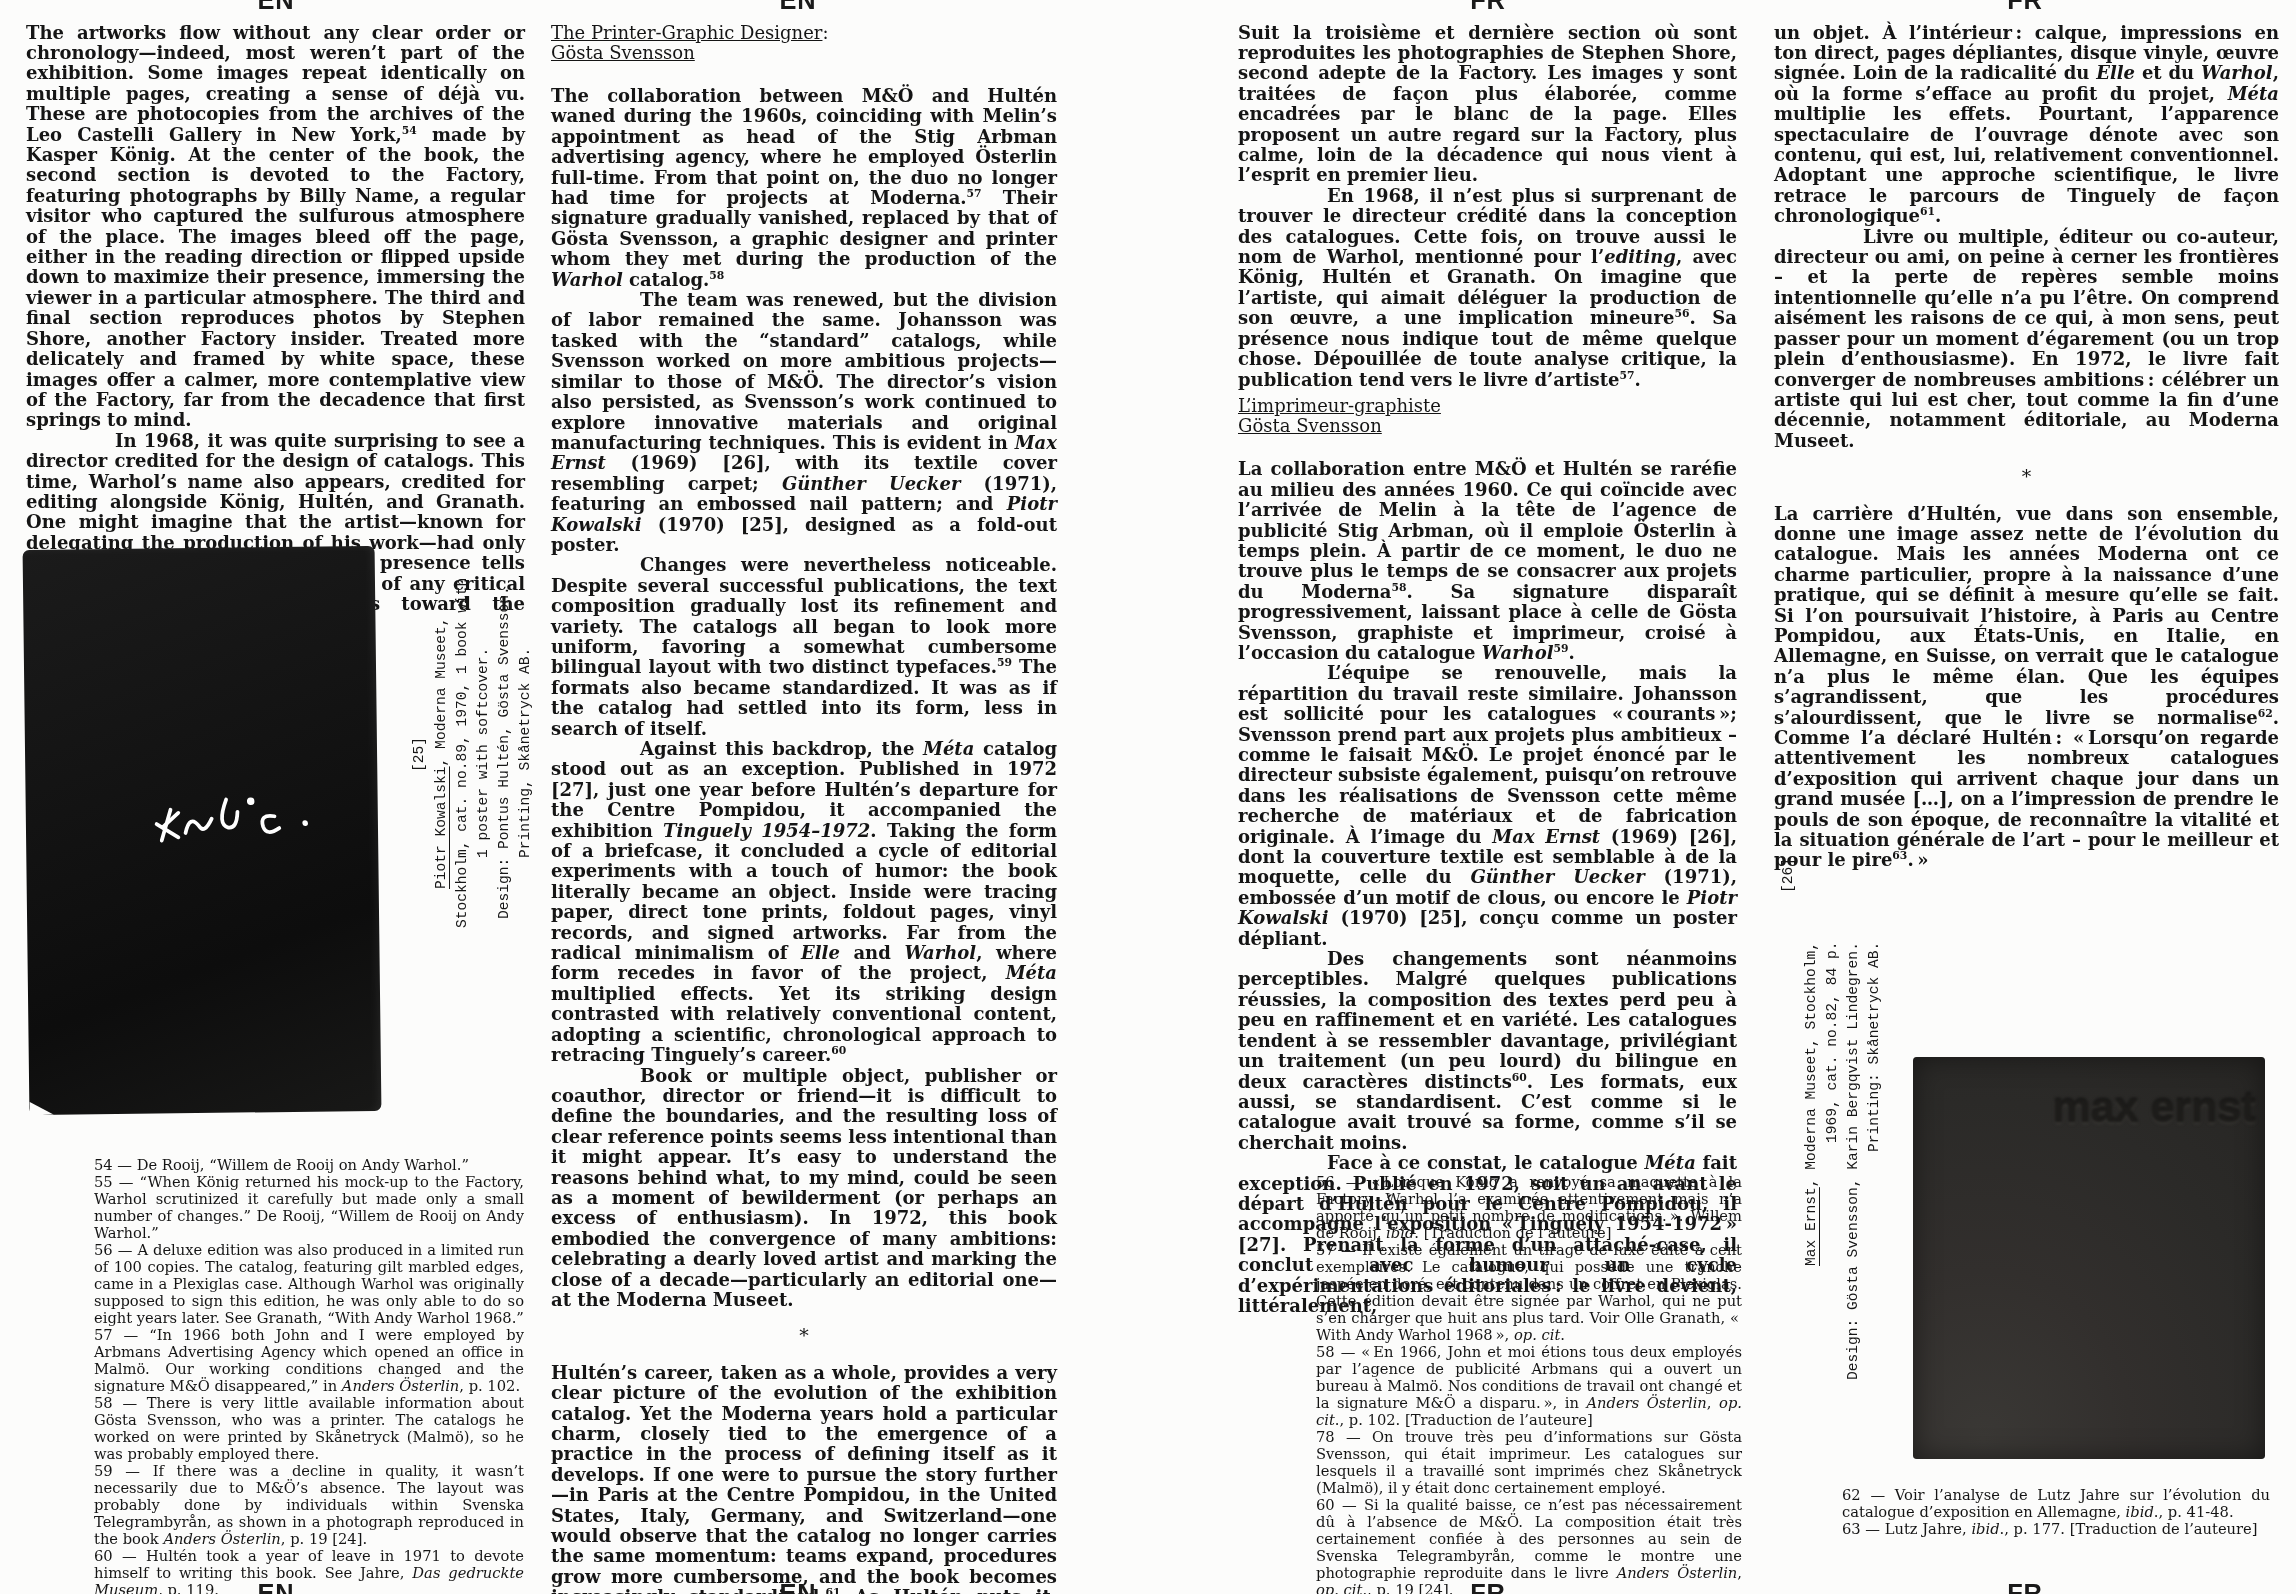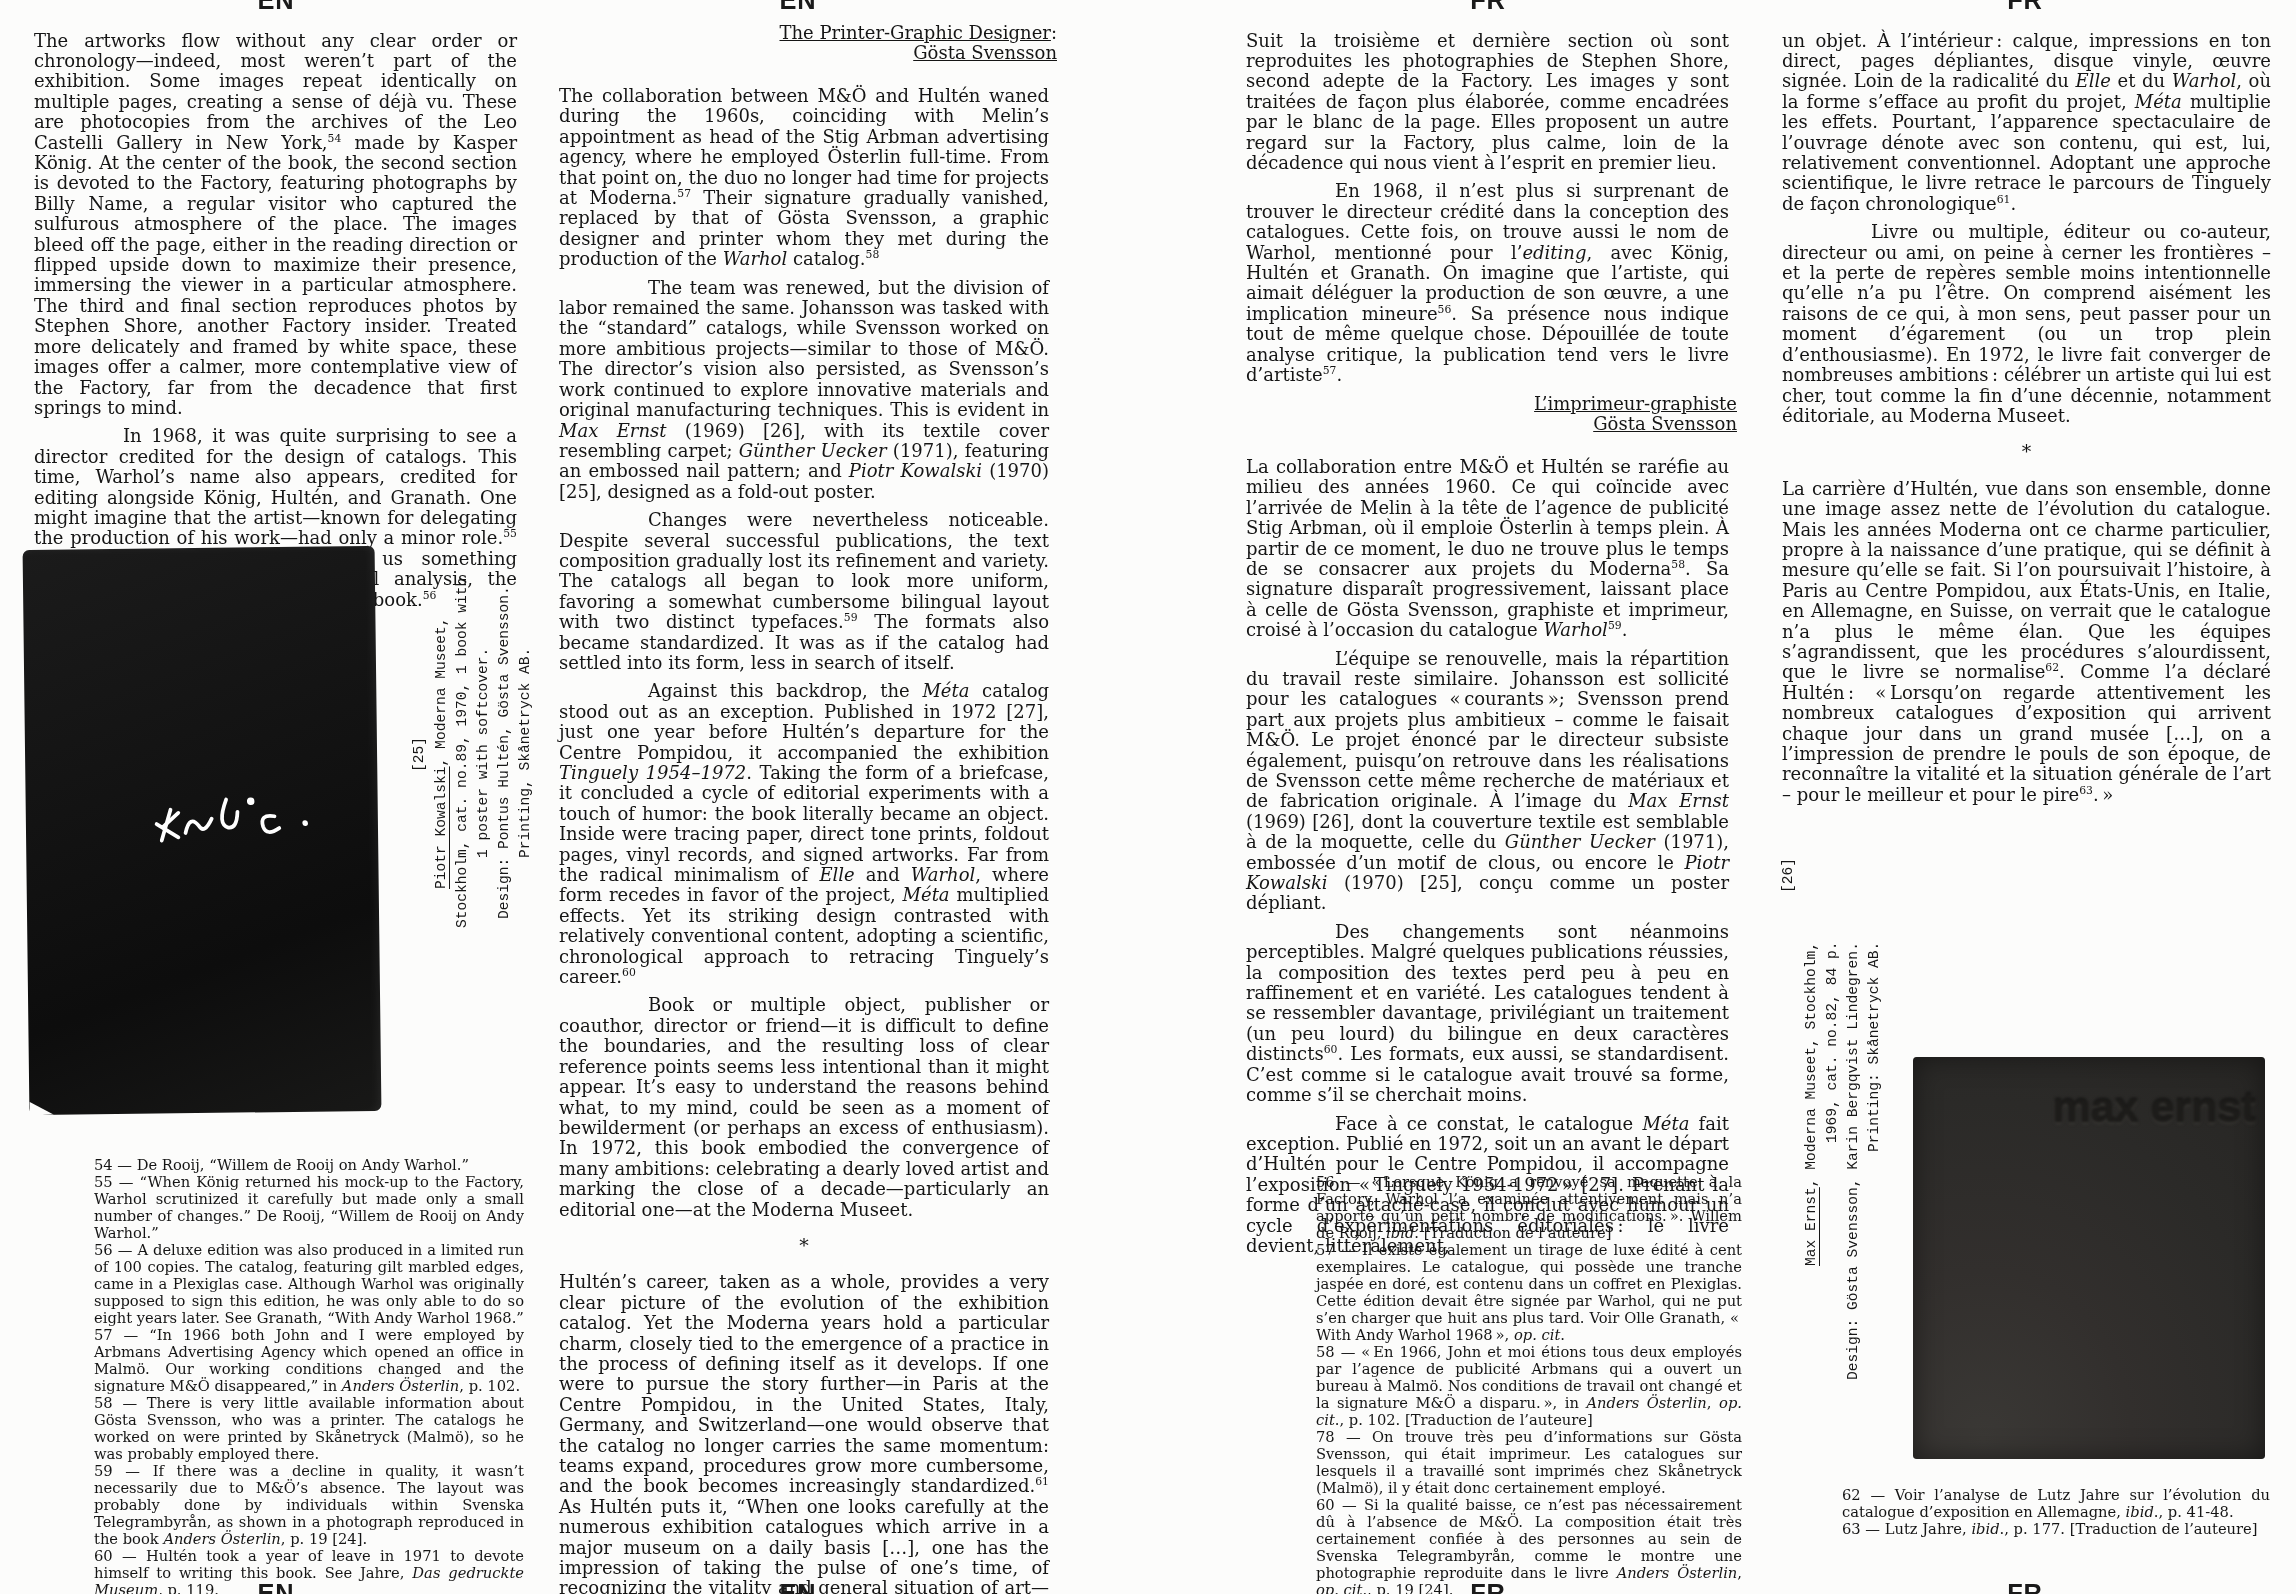--- a/index.html
+++ b/index.html
@@ -3,23 +3,23 @@
 <meta charset="utf-8">
 <style>
   html,body{margin:0;padding:0;background:#e8e8e8;}
   #page{position:relative;width:2297px;height:1594px;background:#fcfcfb;overflow:hidden;
         font-family:"DejaVu Serif",serif;color:#151515;}
   .lang-label{position:absolute;transform:translateX(-50%);font-family:"Liberation Sans",sans-serif;
         font-weight:700;font-size:25.4px;line-height:1;color:#1a1a1a;letter-spacing:0.9px;}
   .lang-top{top:-12.2px;}
   .lang-bottom{bottom:-12.2px;}
   .col{position:absolute;top:22.6px;font-size:18px;line-height:20.4px;text-align:justify;hyphens:none;}
-  .col p{margin:8px;}
+  .col p{margin:0;font-weight:bold;}
   p.indent{text-indent:89px;}
-  .heading{ text-align:right;margin:0 0 22.6px 0;}
+  .heading{ text-align:left;margin:0 0 22.6px 0;}
   .heading div{margin:0;}
   sup{font-size:0.60em;vertical-align:super;line-height:0;}
   .sep{text-align:center;font-size:19px;margin:15px 0 17px 0;text-indent:0;}
   .fnblock{position:absolute;font-size:14.7px;line-height:17px;text-align:justify;}
   .fnblock p{margin:0;}
   
   .book1{position:absolute;left:26px;top:548px;width:352px;height:565px;border-radius:6.6px;
          background:linear-gradient(160deg,#1b1b1b 0%,#121212 45%,#0d0d0d 70%,#181817 100%);
          box-shadow:inset -7.5px 0 11.3px -5.6px rgba(255,255,255,0.07), inset 0 5.6px 9.4px -5.6px rgba(255,255,255,0.05);
          transform:rotate(-0.7deg);}

